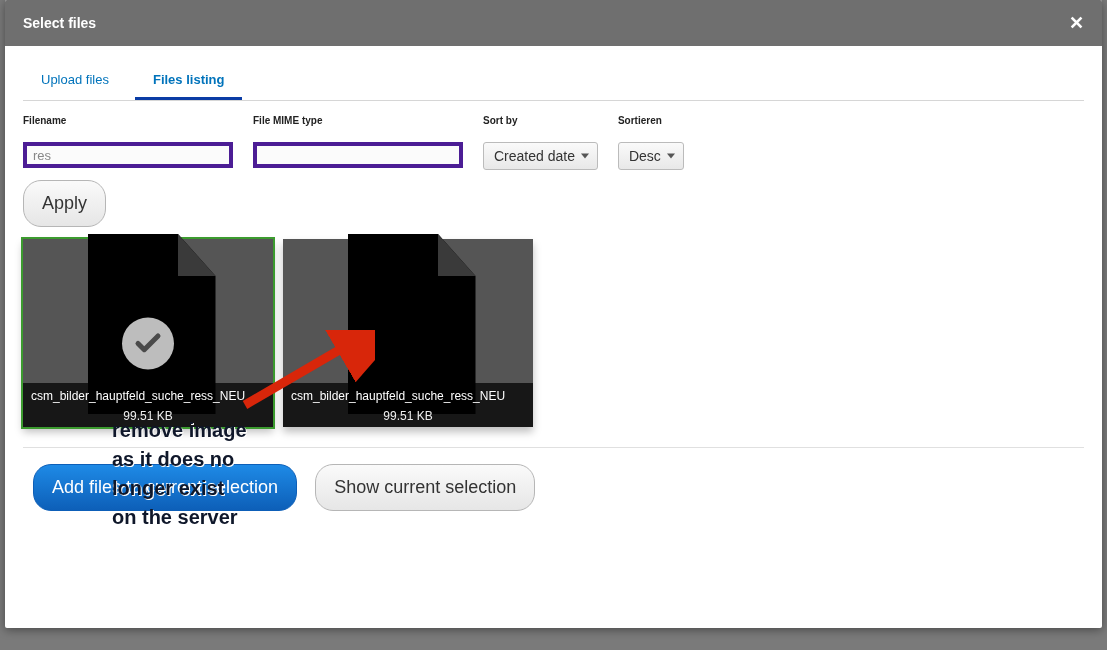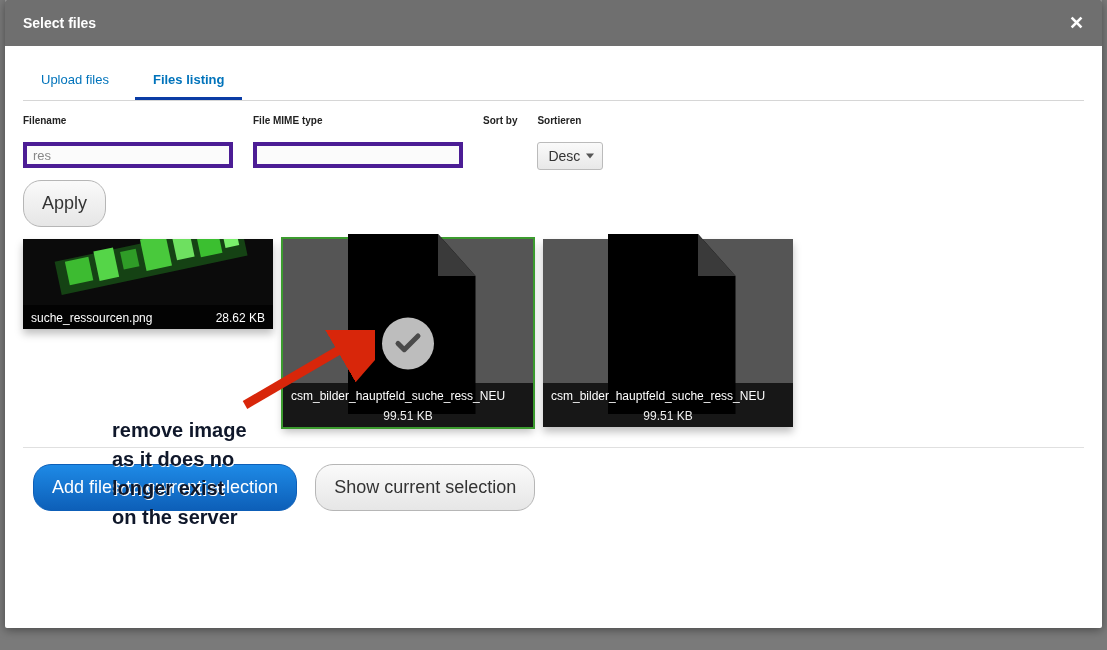--- a/index.html
+++ b/index.html
@@ -225,57 +225,40 @@
       <div class="field">
         <label>Filename</label>
         <input class="text-input w1" value="res" style="">
       </div>
       <div class="field">
         <label>File MIME type</label>
         <input class="text-input w2" value="" style="">
       </div>
       <div class="field">
         <label>Sort by</label>
+        <div class="select">
+          <span>Created date</span>
+          <span class="caret"></span>
+        </div>
       </div>
       <div class="field">
         <label>Sortieren</label>
         <div class="select">
           <span>Desc</span>
           <span class="caret"></span>
         </div>
       </div>
     </div>
 
     <div class="apply-row">
       <span class="btn">Apply</span>
     </div>
 
     <div class="grid">
 
-      <div class="tile short">
-        <div class="thumb-green">
-          <svg viewBox="0 0 250 90">
-            <rect width="250" height="90" fill="#0b0b0b"></rect>
-            <g transform="translate(30,15) rotate(-12)">
-              <rect x="0" y="8" width="190" height="34" fill="#1a5a18" opacity="0.7"></rect>
-              <rect x="10" y="10" width="24" height="24" fill="#3dbb31"></rect>
-              <rect x="40" y="6" width="20" height="30" fill="#55d548"></rect>
-              <rect x="66" y="12" width="16" height="18" fill="#2f9c27"></rect>
-              <rect x="88" y="4" width="26" height="32" fill="#49c93c"></rect>
-              <rect x="120" y="10" width="18" height="22" fill="#6ee060"></rect>
-              <rect x="144" y="6" width="22" height="28" fill="#3bbf30"></rect>
-              <rect x="170" y="12" width="14" height="18" fill="#7af06c"></rect>
-            </g>
-          </svg>
-        </div>
-        <div class="overlay single">
-          <span class="name">suche_ressourcen.png</span>
-          <span>28.62 KB</span>
-        </div>
-      </div>
 
       <div class="tile tall selected">
         <svg class="doc-icon" viewBox="0 0 100 120">
           <path d="M10 0 H70 L95 28 V120 H10 Z" fill="#000"></path>
           <path d="M70 0 L95 28 H70 Z" fill="#3a3a3a"></path>
         </svg>
         <div class="check-badge">
           <svg viewBox="0 0 24 24">
               <path d="M4 12 l5 5 L20 6" stroke="#4a4a4a" stroke-width="4" fill="none" stroke-linecap="round" stroke-linejoin="round"></path>
             </svg>

